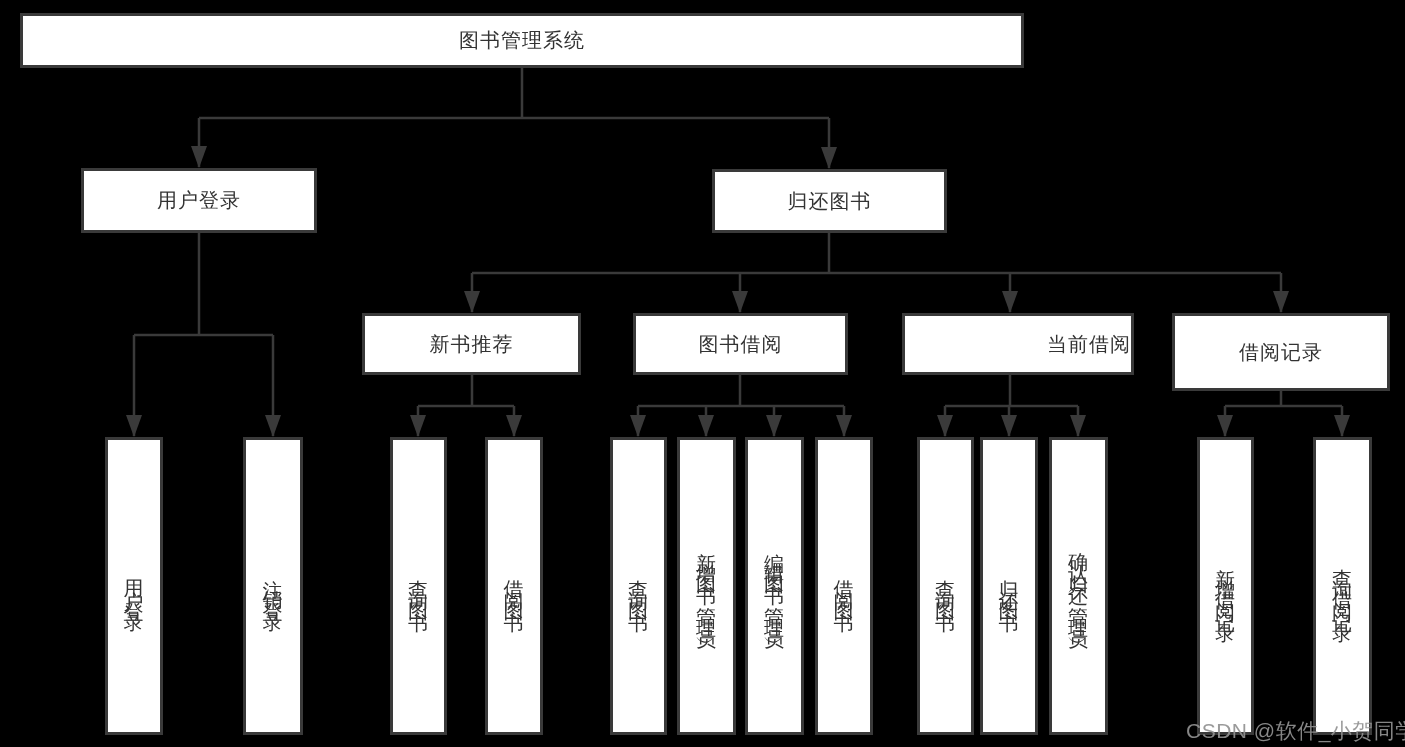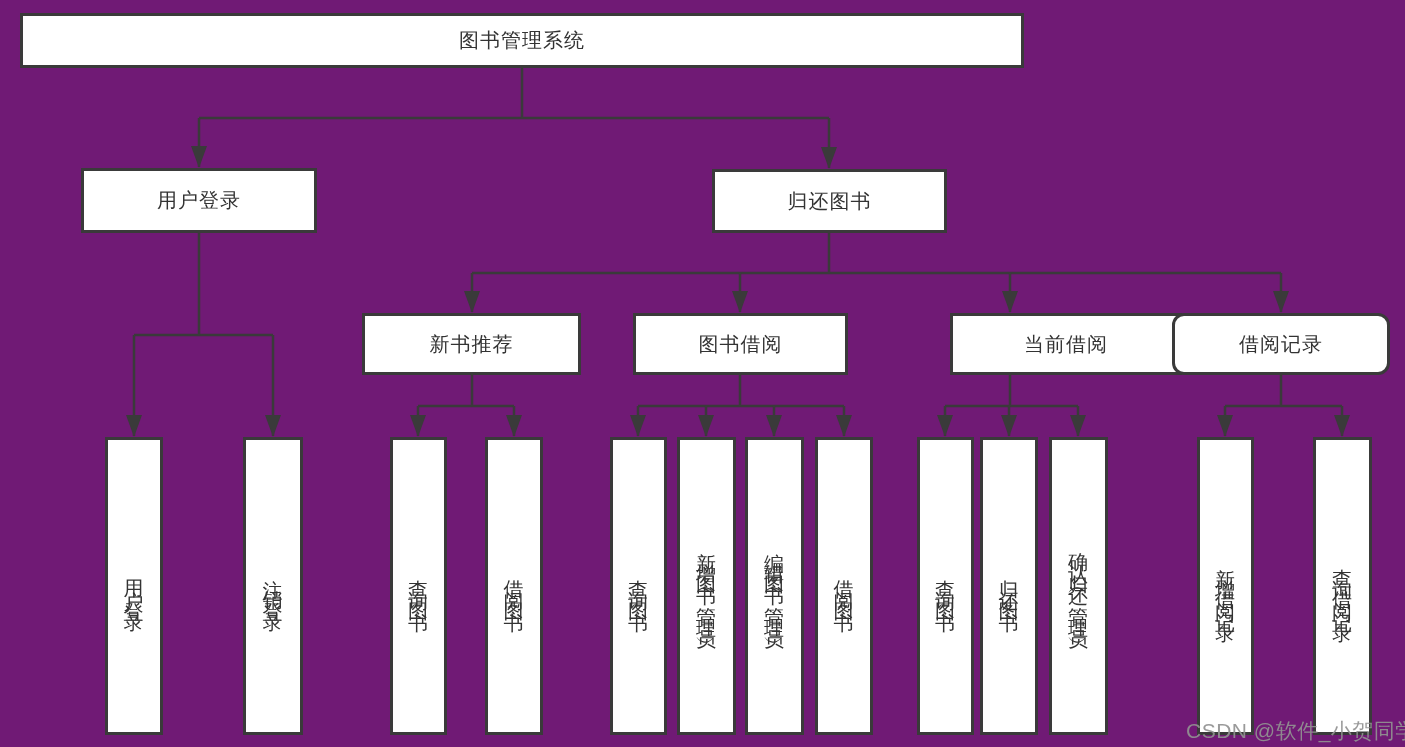--- a/index.html
+++ b/index.html
@@ -1,20 +1,20 @@
 <!DOCTYPE html>
 <html><head>
 <meta charset="utf-8">
 <style>
   html, body { margin: 0; padding: 0; background: #ffffff; }
   .canvas {
     position: relative;
     width: 1405px;
     height: 747px;
-    background: #701a75;
+    background: #000000;
     font-family: "Liberation Sans", "DejaVu Sans", sans-serif;
     overflow: hidden;
   }
   .wires {
     position: absolute;
     left: 0; top: 0;
     width: 1405px; height: 747px;
   }
   .wires path, .wires line {
     stroke: #3a3a3a;
@@ -134,24 +134,24 @@
   <div class="node" style="left:712px; top:169px; width:235px; height:64px;">
     <span>归还图书</span>
   </div>
 
   <div class="node" style="left:633px; top:313px; width:215px; height:62px;">
     <span>图书借阅</span>
   </div>
   <div class="node" style="left:362px; top:313px; width:219px; height:62px;">
     <span>新书推荐</span>
   </div>
-  <div class="node" style="left:950px; top:313px; width:232px; height:62px;">
+  <div class="node" style="left:902px; top:313px; width:232px; height:62px;justify-content:flex-end;">
     <span>当前借阅</span>
   </div>
-  <div class="node" style="left:1172px; top:313px; width:218px; height:62px;border-radius:12px;">
+  <div class="node" style="left:1172px; top:313px; width:218px; height:78px;">
     <span>借阅记录</span>
   </div>
 
   <div class="leaf" style="left:105px; width:58px;">
     <span>用户登录</span>
   </div>
   <div class="leaf" style="left:243px; width:60px;">
     <span>注销登录</span>
   </div>
 

